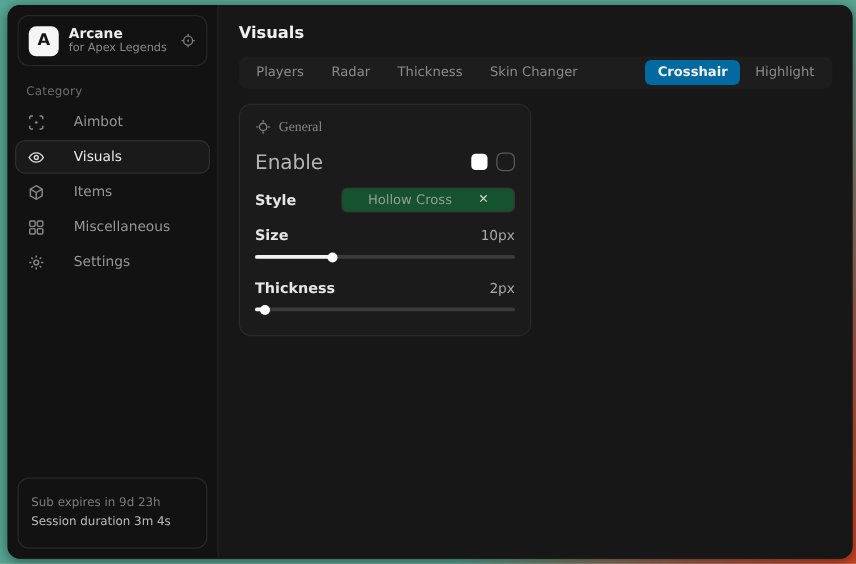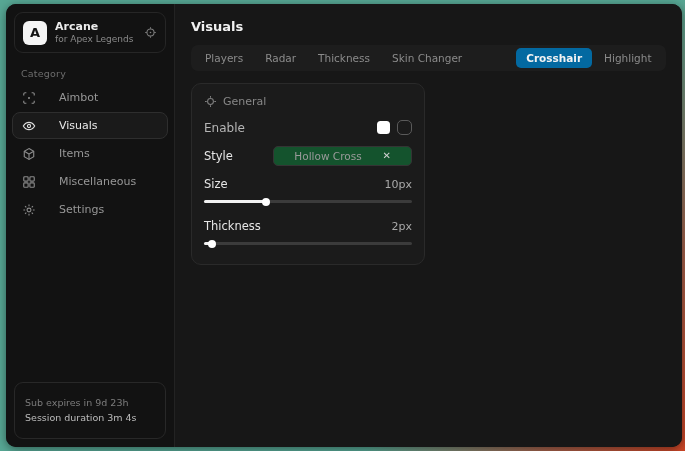--- a/index.html
+++ b/index.html
@@ -58,25 +58,25 @@
   .tab {
     padding: 4px 10px; font-size: 10.5px; color: #8b8b8b; border-radius: 5px;
     white-space: nowrap; cursor: default;
   }
   .tab.selected { background: #0369a1; color: #f3f3f3; font-weight: 600; margin-left: 42px; }
   
   .panel {
     margin-top: 12px; width: 234px; background: #1b1b1b;
     border: 1px solid #2a2a2a; border-radius: 10px; padding: 11px 12px 14px;
   }
-  .panel-header { display: flex; align-items: center; gap: 6px; color: #878787; font-size: 11px; margin-bottom: 12px; }
+  .panel-header { display: flex; align-items: center; gap: 6px; color: #878787; font-size: 11px; margin-bottom: 12px; font-family: Liberation Serif, serif; }
   .panel-header .icon { display: flex; color: #7e7e7e; }
   .row { display: flex; align-items: center; justify-content: space-between; margin-bottom: 11px; }
-  .lbl-soft { font-size: 12px; color: #b5b5b5; }
-  .lbl-strong { font-size: 11.5px; font-weight: 400; color: #e6e6e6; }
+  .lbl-soft { font-size: 16px; color: #b5b5b5; }
+  .lbl-strong { font-size: 11.5px; font-weight: 700; color: #e6e6e6; }
   .val { font-size: 11px; color: #a9a9a9; }
   .enable-controls { display: flex; align-items: center; gap: 7px; }
   .swatch { width: 13px; height: 13px; background: #ffffff; border-radius: 3.5px; }
   .checkbox { width: 15px; height: 15px; border: 1.5px solid #5a5a5a; border-radius: 5px; background: transparent; }
   .chip {
     display: flex; align-items: center; gap: 21px; background: #14532d;
     border: 1px solid #343434; border-radius: 5px; padding: 3px 20px;
   }
   .chip-text { font-size: 10.5px; color: #9a9a9a; }
   .chip-x { font-size: 10px; color: #d2d2d2; line-height: 1; cursor: default; }

